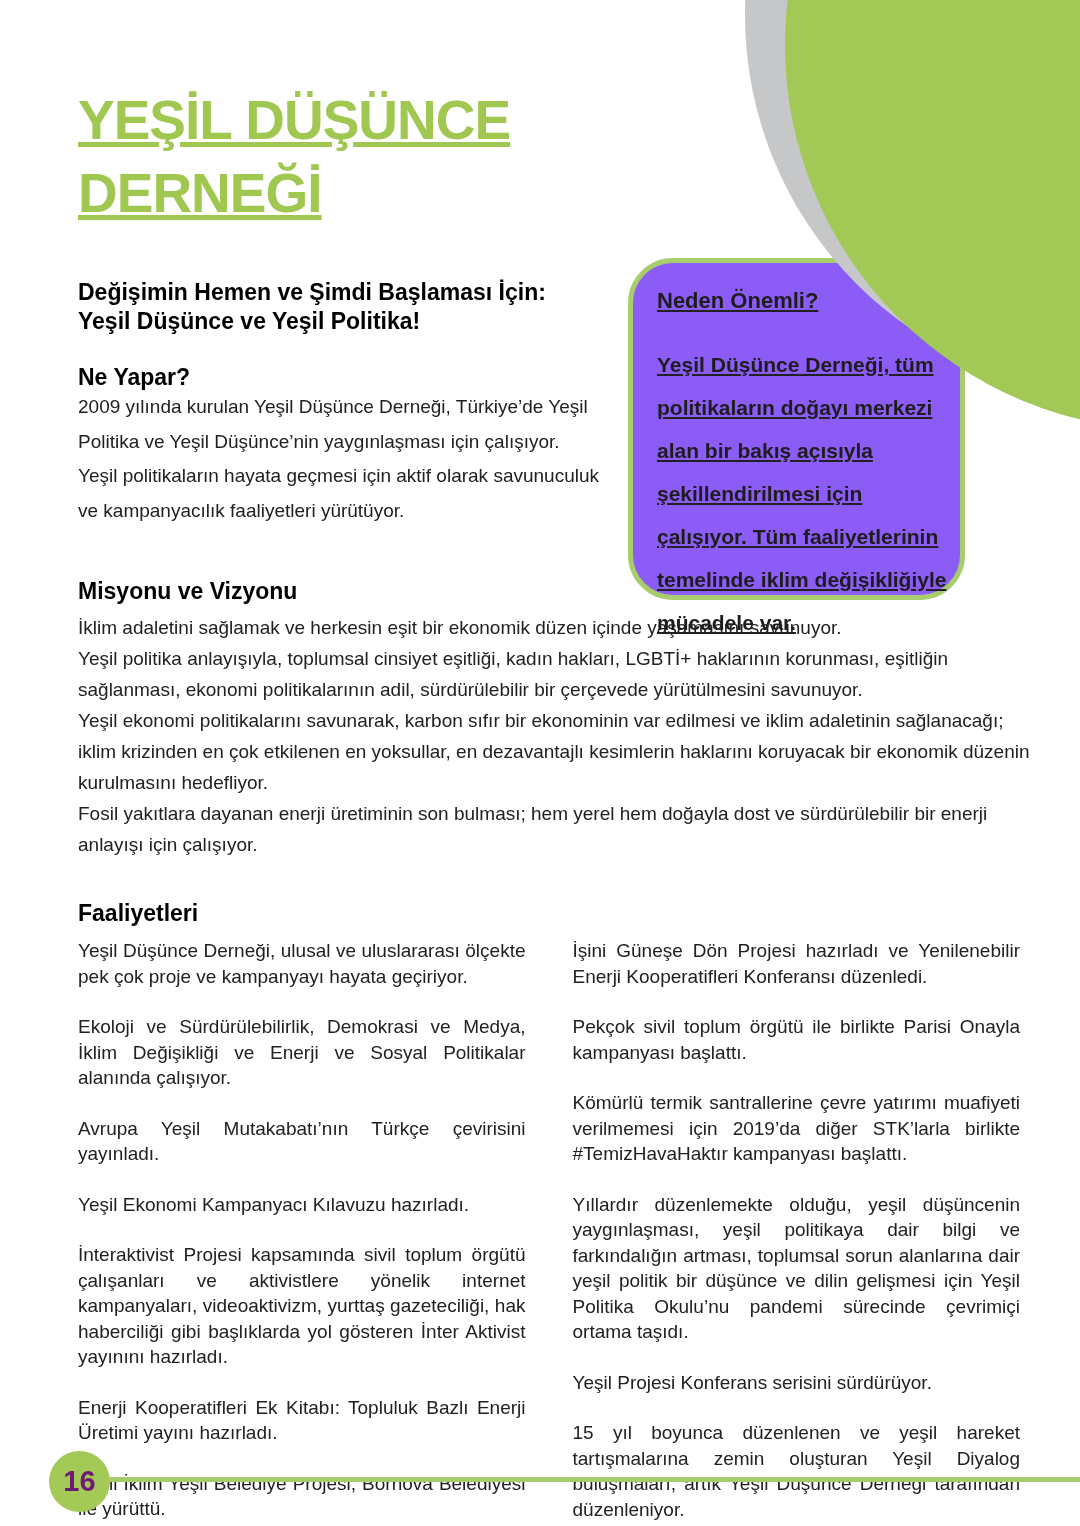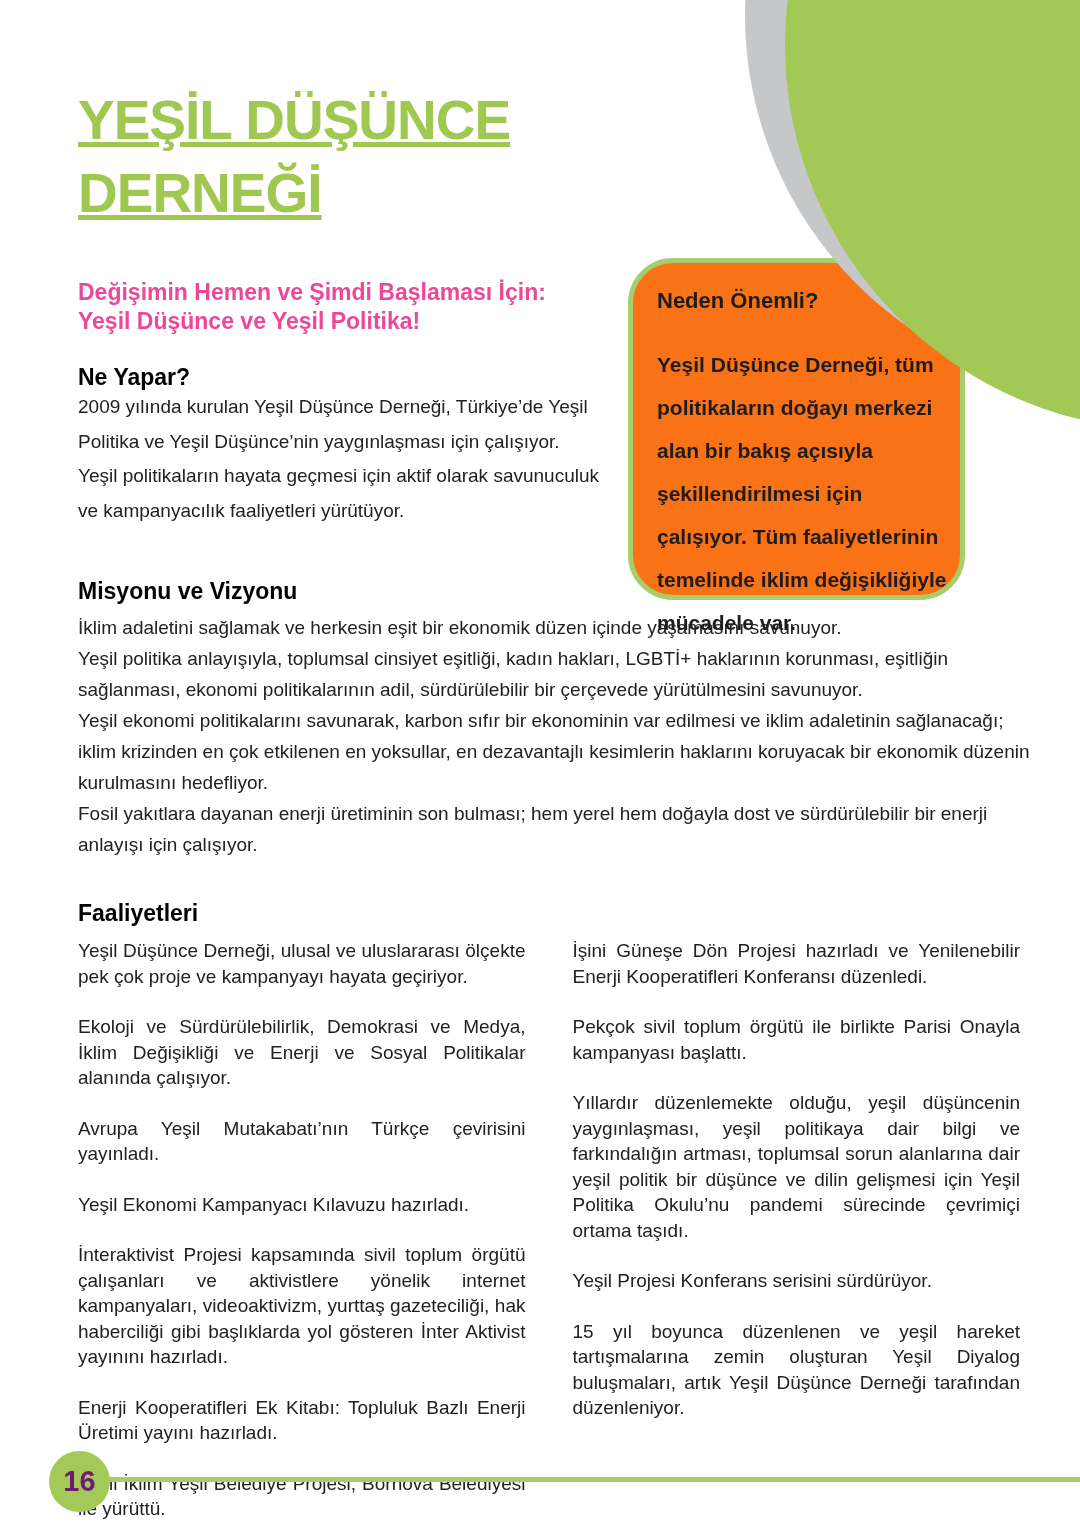--- a/index.html
+++ b/index.html
@@ -19,38 +19,39 @@
   
   .title{
     position:absolute;left:78px;top:84px;margin:0;z-index:1;
     font-size:55px;line-height:73px;font-weight:bold;letter-spacing:-1px;
     color:#a0c750;
     text-decoration:underline;
   }
   
   .subtitle{
     position:absolute;left:78px;top:278px;margin:0;z-index:1;
-    font-size:23px;line-height:29px;font-weight:bold;color:#ec4899;
+    font-size:23px;line-height:29px;font-weight:bold;color:#000000;
   }
   .sec-heading{
     position:absolute;left:78px;margin:0;z-index:1;
     font-size:23px;line-height:26px;font-weight:bold;color:#000000;
   }
   .ne-yapar-body{
     position:absolute;left:78px;top:390px;width:545px;z-index:1;
     font-size:19px;line-height:34.5px;
   }
   .ne-yapar-body p{margin:0;}
 
   
   .info-box{
     position:absolute;left:628px;top:258px;width:337px;height:342px;
     box-sizing:border-box;border:5px solid #a8cd6d;border-radius:45px;
-    background:#f97316;z-index:1;
+    background:#8b5cf6;z-index:1;
     padding:26px 4px 0 24px;
+    text-decoration:underline;
   }
   .info-box h3{margin:0;font-size:22px;line-height:24px;font-weight:bold;color:#1f1c1e;}
   .info-box p{margin:30px 0 0 0;font-size:21px;line-height:43px;font-weight:bold;color:#1f1c1e;}
 
   .misyon-body{
     position:absolute;left:78px;top:612px;width:952px;z-index:1;
     font-size:19px;line-height:31px;
   }
   .misyon-body p{margin:0;}
 
@@ -111,20 +112,21 @@
       <p>Ekoloji ve Sürdürülebilirlik, Demokrasi ve Medya, İklim Değişikliği ve Enerji ve Sosyal Politikalar alanında çalışıyor.</p>
       <p>Avrupa Yeşil Mutakabatı’nın Türkçe çevirisini yayınladı.</p>
       <p>Yeşil Ekonomi Kampanyacı Kılavuzu hazırladı.</p>
       <p>İnteraktivist Projesi kapsamında sivil toplum örgütü çalışanları ve aktivistlere yönelik internet kampanyaları, videoaktivizm, yurttaş gazeteciliği, hak haberciliği gibi başlıklarda yol gösteren İnter Aktivist yayınını hazırladı.</p>
       <p>Enerji Kooperatifleri Ek Kitabı: Topluluk Bazlı Enerji Üretimi yayını hazırladı.</p>
       <p>Yeşil İklim Yeşil Belediye Projesi, Bornova Belediyesi ile yürüttü.</p>
     </div>
     <div class="col">
       <p>İşini Güneşe Dön Projesi hazırladı ve Yenilenebilir Enerji Kooperatifleri Konferansı düzenledi.</p>
       <p>Pekçok sivil toplum örgütü ile birlikte Parisi Onayla kampanyası başlattı.</p>
+      <p>Kömürlü termik santrallerine çevre yatırımı muafiyeti verilmemesi için 2019’da diğer STK’larla birlikte #TemizHavaHaktır kampanyası başlattı.</p>
       <p>Yıllardır düzenlemekte olduğu, yeşil düşüncenin yaygınlaşması, yeşil politikaya dair bilgi ve farkındalığın artması, toplumsal sorun alanlarına dair yeşil politik bir düşünce ve dilin gelişmesi için Yeşil Politika Okulu’nu pandemi sürecinde çevrimiçi ortama taşıdı.</p>
       <p>Yeşil Projesi Konferans serisini sürdürüyor.</p>
       <p>15 yıl boyunca düzenlenen ve yeşil hareket tartışmalarına zemin oluşturan Yeşil Diyalog buluşmaları, artık Yeşil Düşünce Derneği tarafından düzenleniyor.</p>
     </div>
   </div>
 
   <div class="page-num">
       <span>16</span>
     </div>
   <div class="footer-rule"></div>

